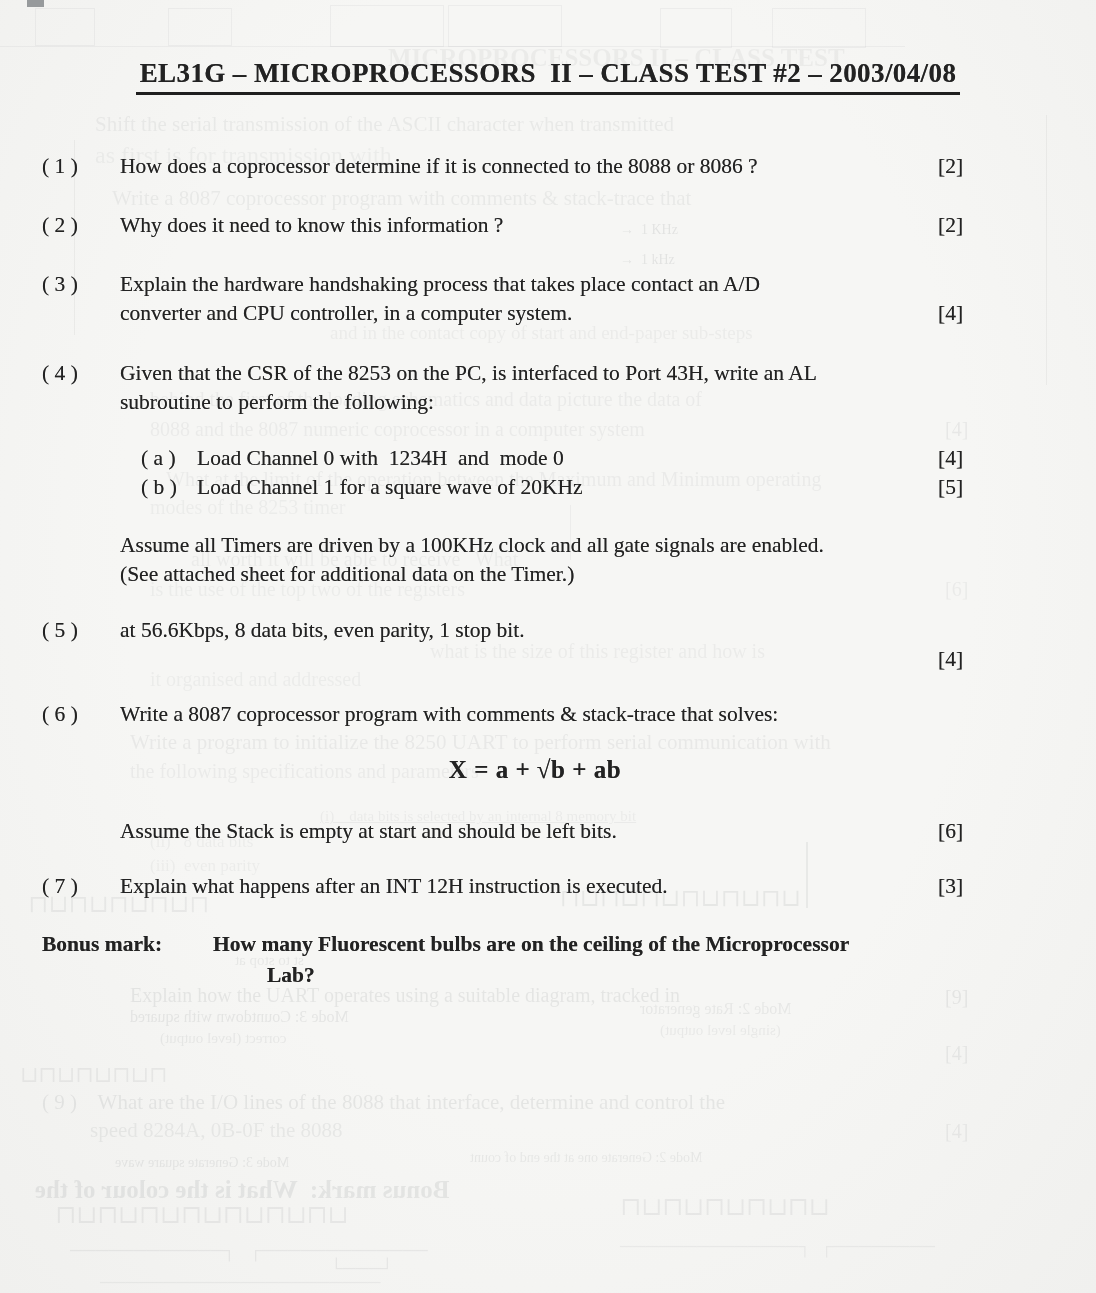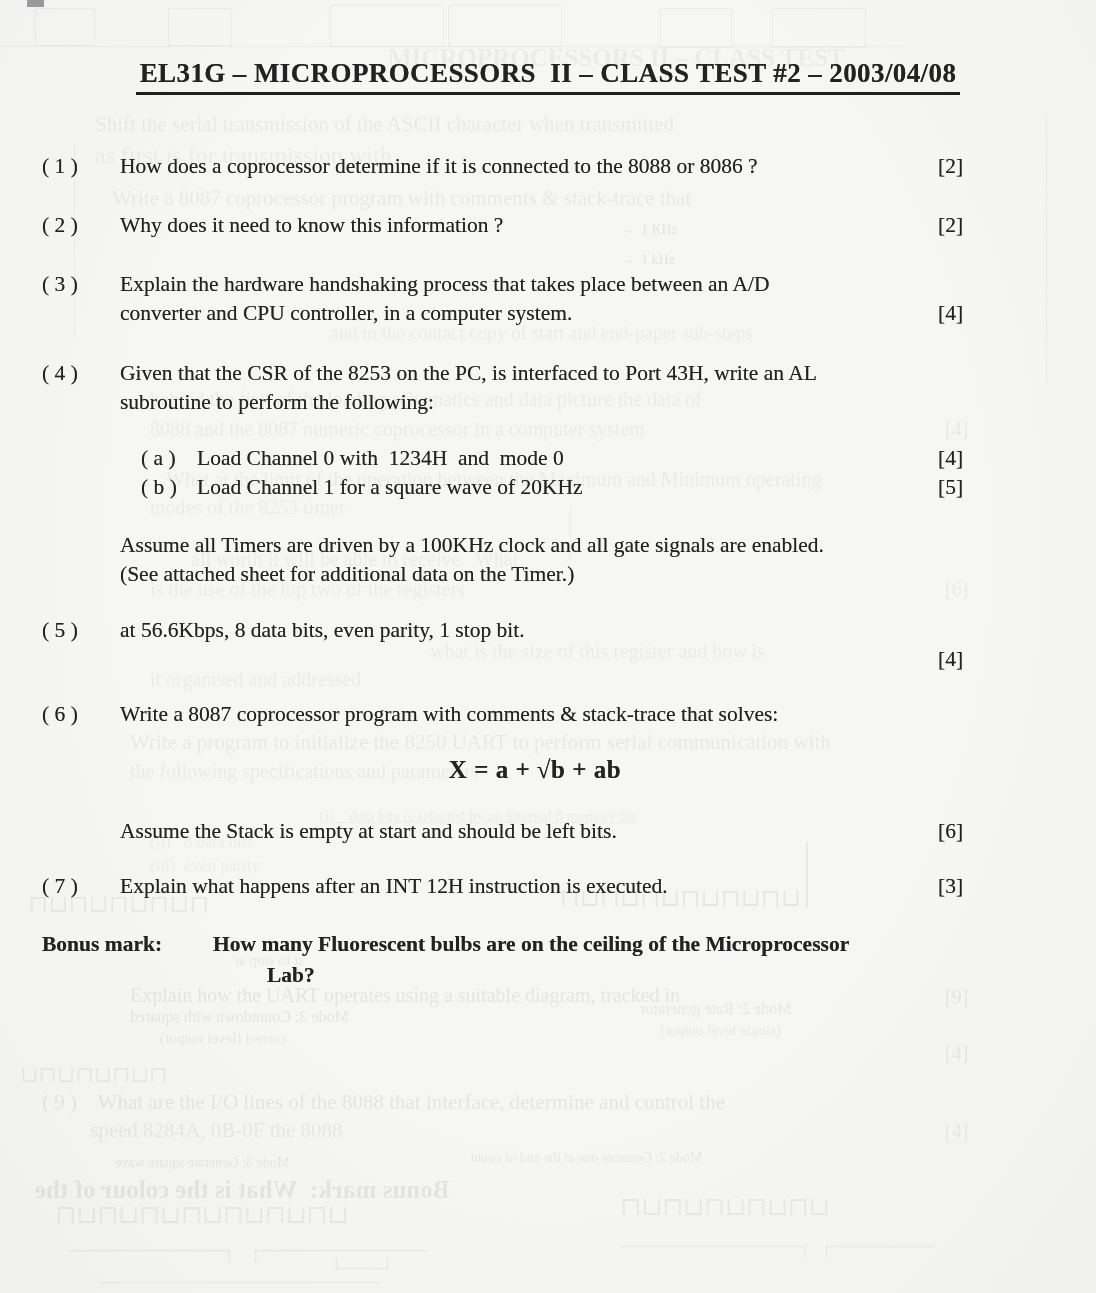--- a/index.html
+++ b/index.html
@@ -68,21 +68,21 @@
     <span class="qnum">( 2 )</span>
     <div class="qbody">
       <div class="qline">Why does it need to know this information ?</div>
     </div>
     <span class="qmark">[2]</span>
   </div>
 
   <div class="q" style="top:270px">
     <span class="qnum">( 3 )</span>
     <div class="qbody">
-      <div class="qline">Explain the hardware handshaking process that takes place between an A/D</div>
+      <div class="qline">Explain the hardware handshaking process that takes place contact an A/D</div>
       <div class="qline">converter and CPU controller, in a computer system.</div>
     </div>
     <span class="qmark row2">[4]</span>
   </div>
 
   <div class="q" style="top:359px">
     <span class="qnum">( 4 )</span>
     <div class="qbody">
       <div class="qline">Given that the CSR of the 8253 on the PC, is interfaced to Port 43H, write an AL</div>
       <div class="qline">subroutine to perform the following:</div>

